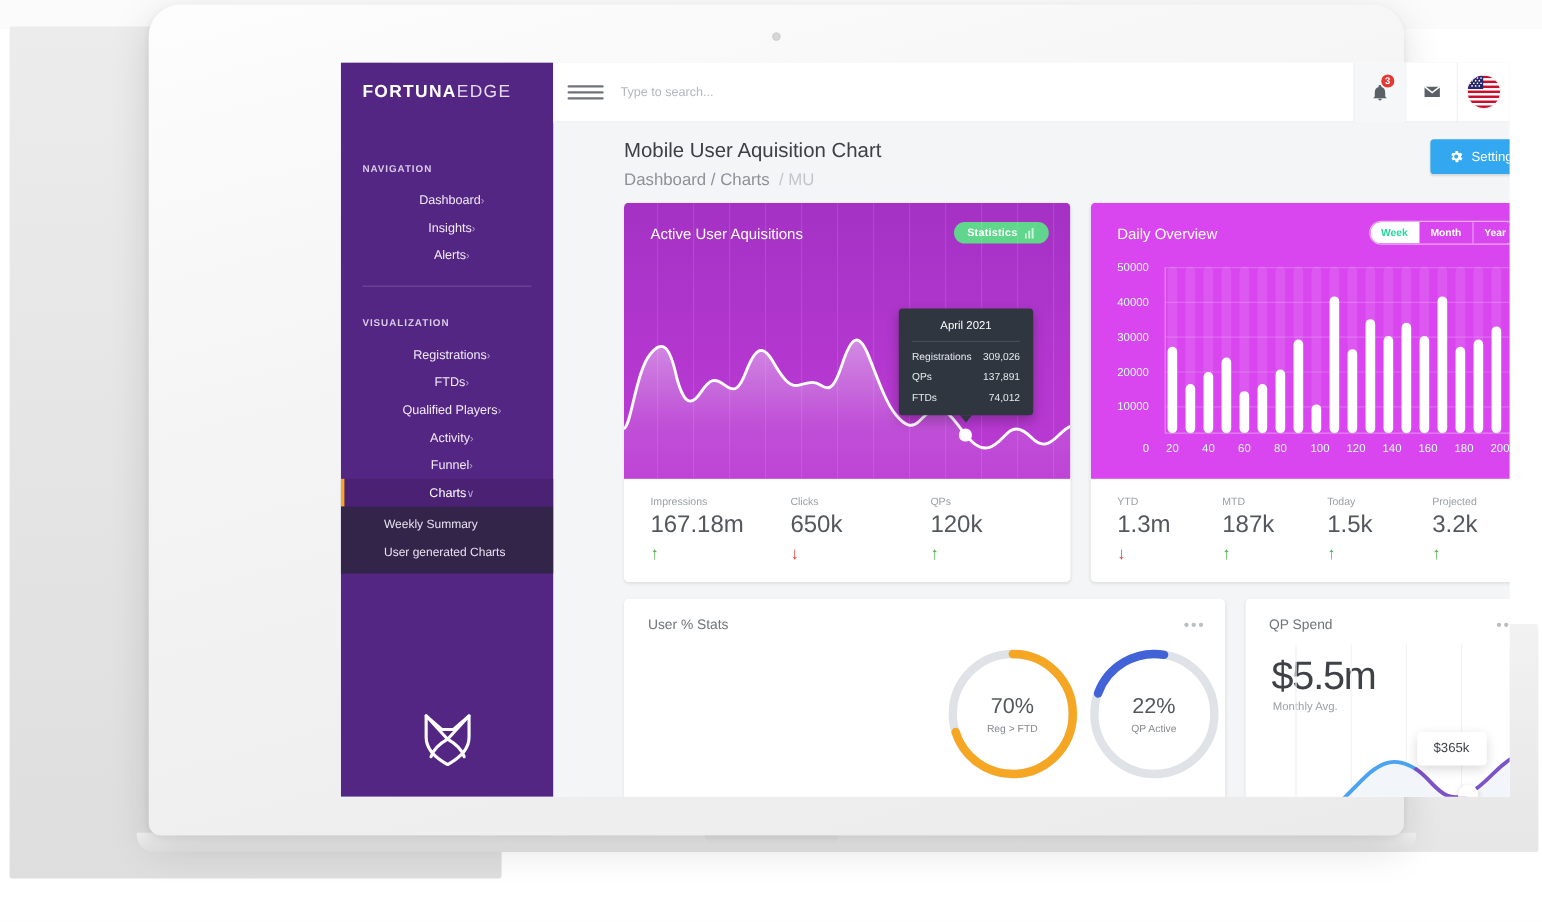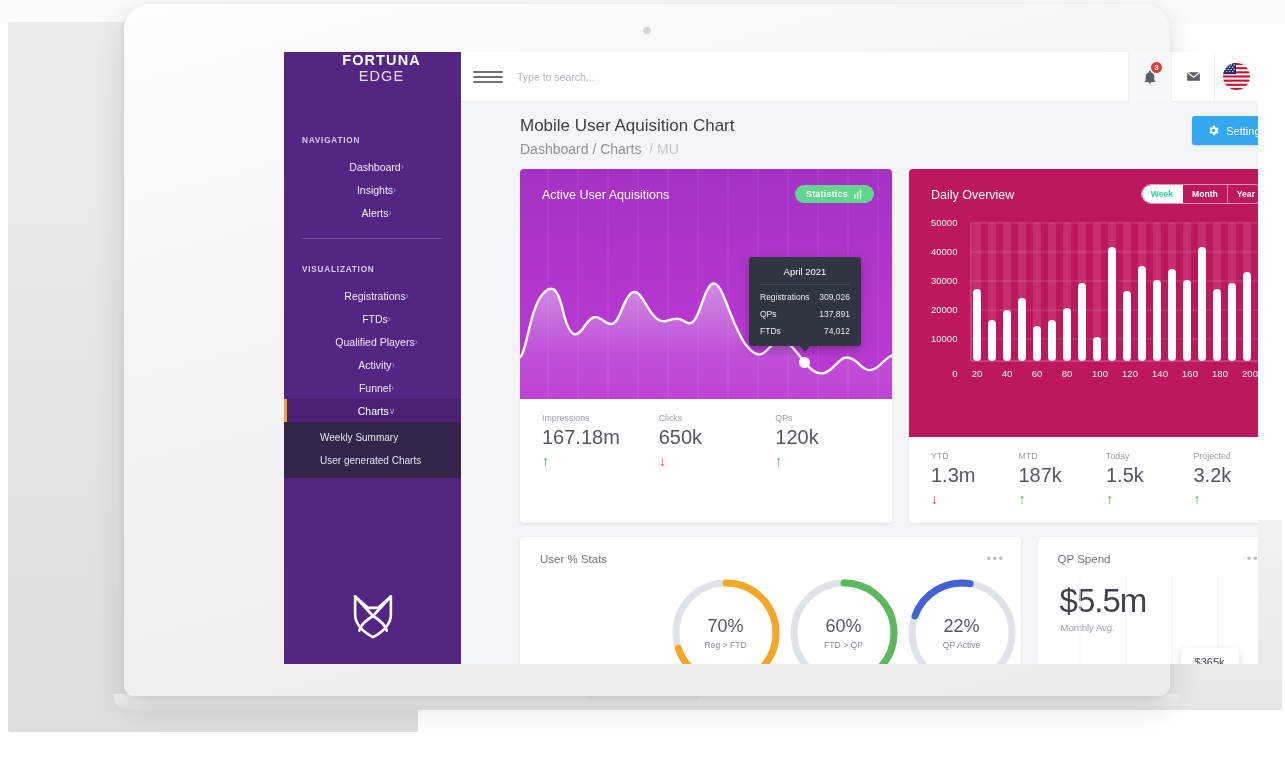--- a/index.html
+++ b/index.html
@@ -55,21 +55,21 @@
     background:#f4f5f7; overflow:hidden;
   }
 
   
   .sidebar {
     position:absolute; left:0; top:0; width:177px; height:612px;
     background:#542683;
   }
   .brand {
     height:50px; display:flex; align-items:center; padding-left:18px;
-    letter-spacing:1.1px; font-size:14.5px; color:#fff;flex-direction:column;
+    letter-spacing:1.1px; font-size:14.5px; color:#fff;
   }
   .brand b { font-weight:700; }
   .brand span { font-weight:300; color:#e6dcef; }
   .nav-section {
     font-size:8.2px; font-weight:700; letter-spacing:.8px;
     color:#d9cbe7; padding:0 0 0 18px; margin-top:34px; margin-bottom:10px;
   }
   .nav-section.second { margin-top:26px; }
   .nav-divider {
     height:1px; background:rgba(255,255,255,0.16); margin:14px 18px 0 18px;
@@ -168,21 +168,21 @@
   }
   .tooltip-dark .tt-title { text-align:center; font-size:9.5px; color:#fff; padding-bottom:7px; border-bottom:1px solid #454c57; }
   .tt-row { display:flex; justify-content:space-between; font-size:8.5px; color:#e8eaed; margin-top:7px; }
   .tt-arrow {
     position:absolute; left:50%; bottom:-6px; transform:translateX(-50%);
     width:0; height:0; border-left:5px solid transparent; border-right:5px solid transparent;
     border-top:6px solid #2f3640;
   }
 
   
-  .panel-green { height:268px; position:relative; background:#be185d; overflow:hidden; }
+  .panel-green { height:230px; position:relative; background:#d946ef; overflow:hidden; }
   .panel-title-g { position:absolute; left:22px; top:19px; font-size:12.5px; color:#ffffff; }
   .seg {
     position:absolute; right:16px; top:15px; display:flex;
     border:1px solid rgba(255,255,255,.55); border-radius:11px; overflow:hidden;
     height:20px;
   }
   .seg div {
     padding:0 9px; font-size:8.6px; font-weight:700; color:#fff;
     display:flex; align-items:center; border-right:1px solid rgba(255,255,255,.45);
   }
@@ -611,30 +611,20 @@
                 <svg width="118" height="118" viewBox="0 0 118 118">
                   <circle cx="59" cy="59" r="50" fill="none" stroke="#dfe3e8" stroke-width="7"></circle>
                   <circle cx="59" cy="59" r="50" fill="none" stroke="#f5a623" stroke-width="7" stroke-linecap="round" stroke-dasharray="219.9 314.2" transform="rotate(-90 59 59)"></circle>
                 </svg>
                 <div class="pct">
                   <b>70%</b>
                   <s>Reg &gt; FTD</s>
                 </div>
               </div>
 
-              <div class="donut">
-                <svg width="118" height="118" viewBox="0 0 118 118">
-                  <circle cx="59" cy="59" r="50" fill="none" stroke="#dfe3e8" stroke-width="7"></circle>
-                  <circle cx="59" cy="59" r="50" fill="none" stroke="#5cb85c" stroke-width="7" stroke-linecap="round" stroke-dasharray="188.5 314.2" transform="rotate(-90 59 59)"></circle>
-                </svg>
-                <div class="pct">
-                  <b>60%</b>
-                  <s>FTD &gt; QP</s>
-                </div>
-              </div>
 
               <div class="donut">
                 <svg width="118" height="118" viewBox="0 0 118 118">
                   <circle cx="59" cy="59" r="50" fill="none" stroke="#dfe3e8" stroke-width="7"></circle>
                   <circle cx="59" cy="59" r="50" fill="none" stroke="#4262d8" stroke-width="7" stroke-linecap="round" stroke-dasharray="69.1 314.2" transform="rotate(-160 59 59)"></circle>
                 </svg>
                 <div class="pct">
                   <b>22%</b>
                   <s>QP Active</s>
                 </div>

